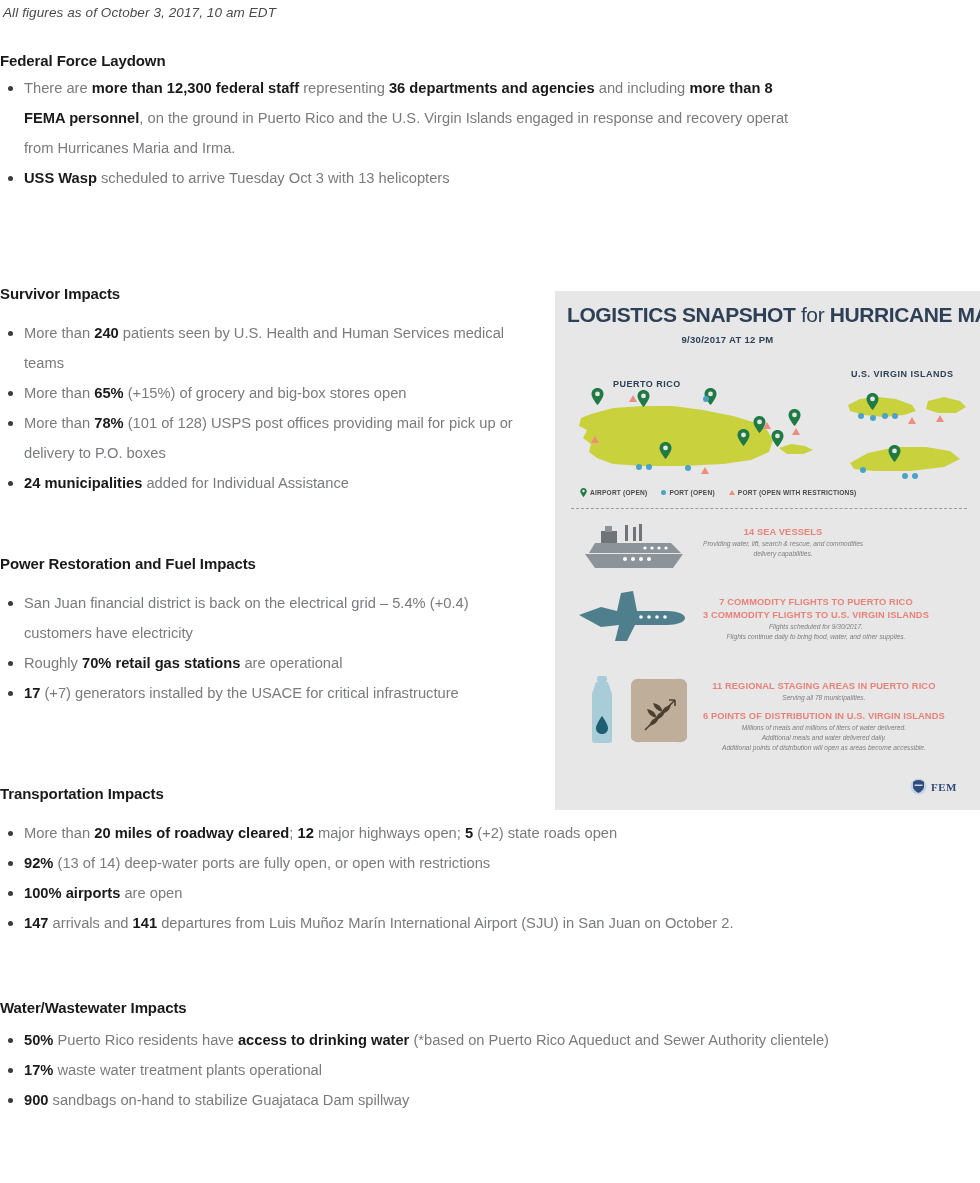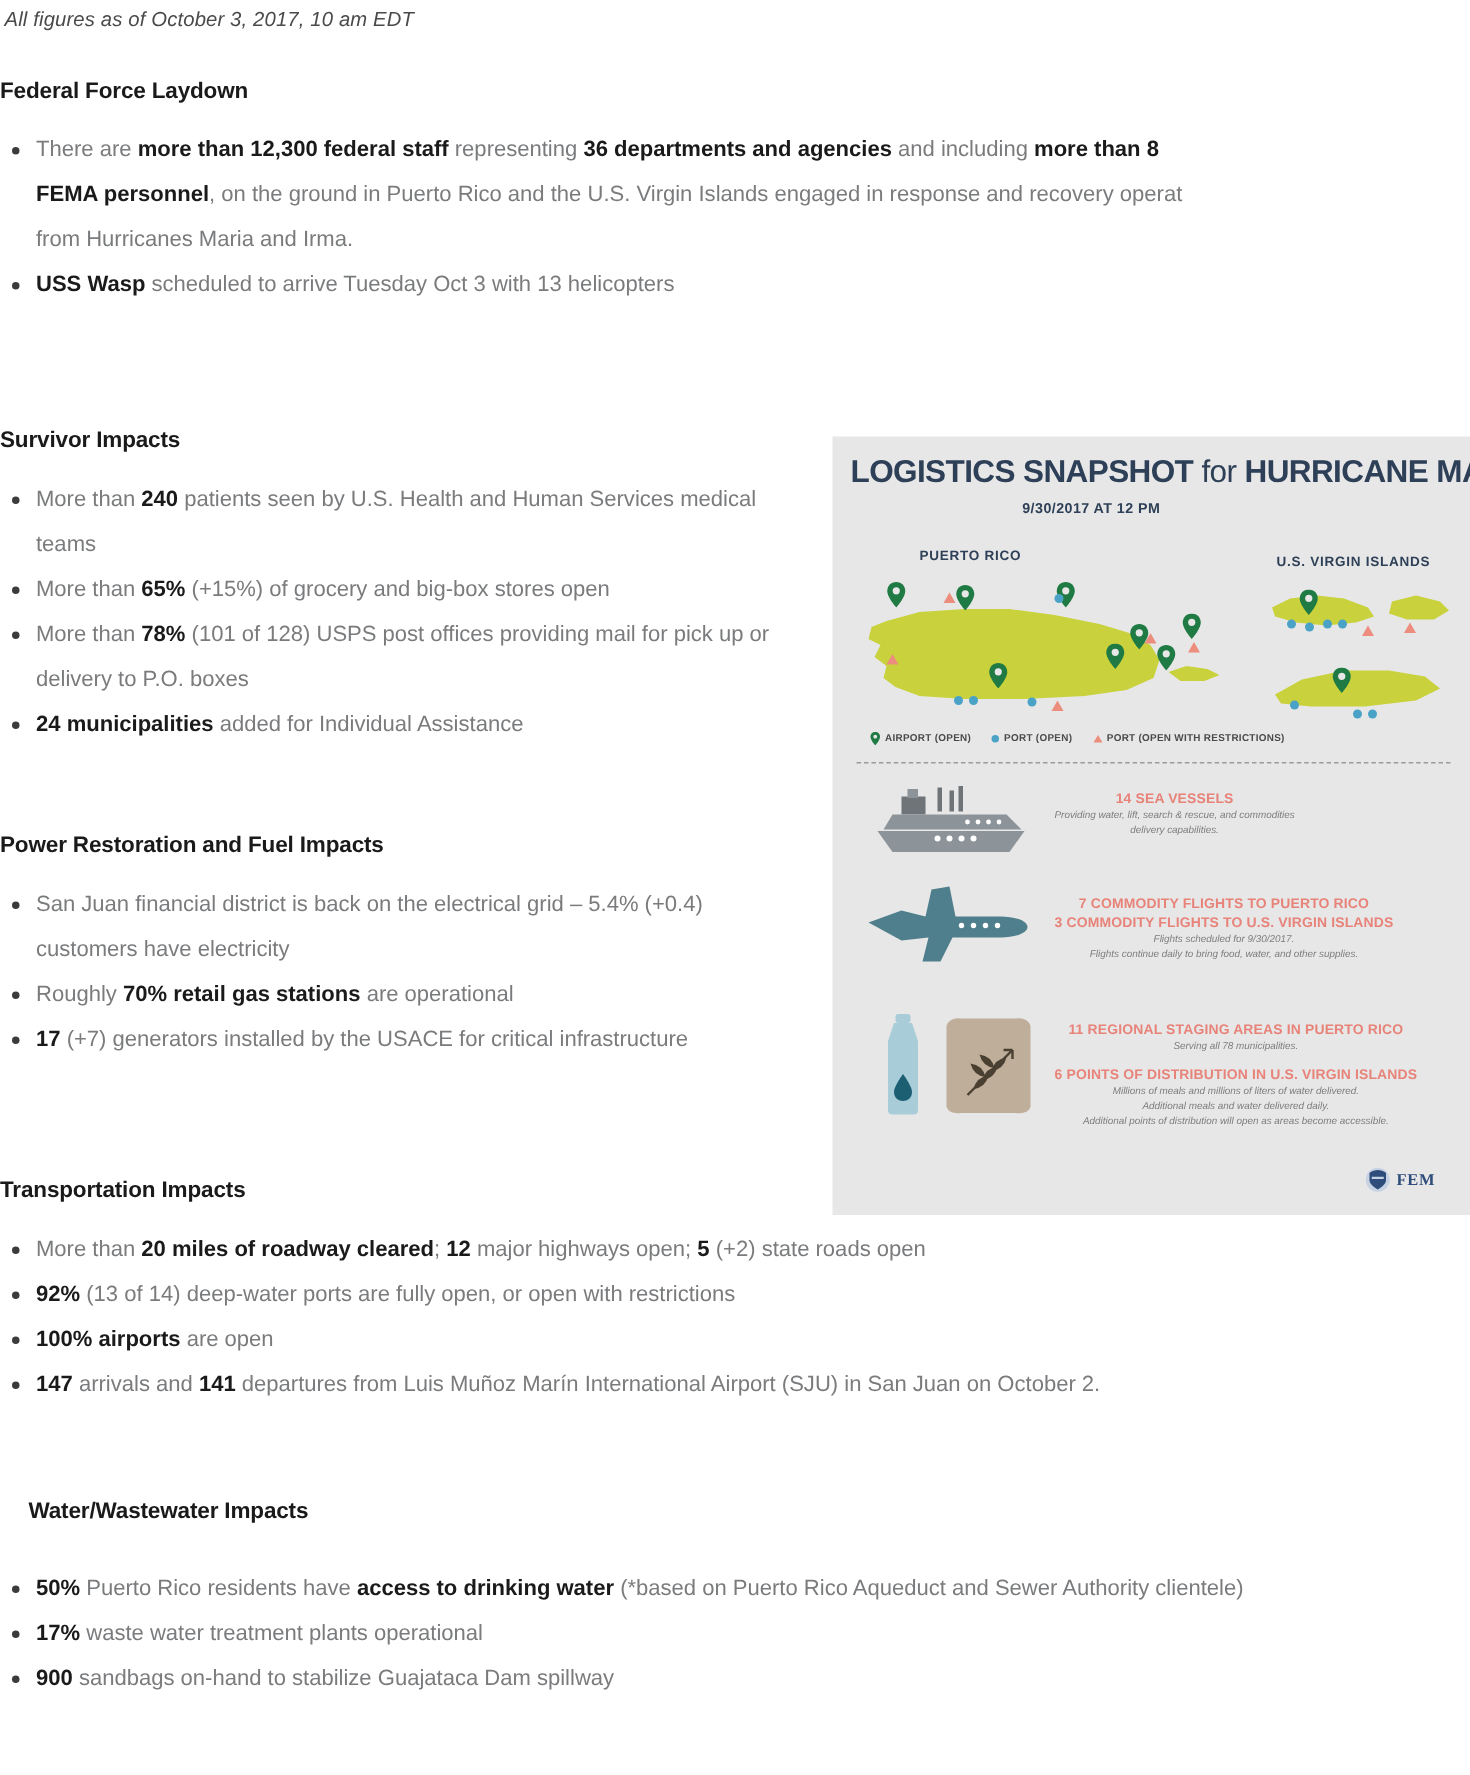--- a/index.html
+++ b/index.html
@@ -54,37 +54,37 @@
     width: 5px; height: 5px;
     border-radius: 50%;
     background: #3b3b3b;
   }
   ul.bullets b { color: #1a1a1a; font-weight: bold; }
 
   
   .sec { position: absolute; }
 
   #sec-federal { left: 0; top: 52px; width: 980px; }
-  #sec-federal .section { margin-bottom: 16px; }
+  #sec-federal .section { margin-bottom: 4px; }
   #sec-federal li { padding-left: 24px; }
   #list-federal li.multi { white-space: normal; width: 980px; }
 
   #sec-survivor { left: 0; top: 285px; width: 545px; }
   #sec-survivor .section { margin-bottom: 16px; }
   #list-survivor li { white-space: normal; width: 540px; }
 
   #sec-power { left: 0; top: 555px; width: 545px; }
   #sec-power .section { margin-bottom: 16px; }
   #list-power li { white-space: normal; width: 540px; }
 
   #sec-transport { left: 0; top: 785px; width: 980px; }
   #sec-transport .section { margin-bottom: 16px; }
 
   #sec-water { left: 0; top: 999px; width: 980px; }
-  #sec-water .section { margin-bottom: 28px; padding-left: 19px; }
+  #sec-water .section { margin-bottom: 9px; }
   #list-water li.multi { white-space: normal; width: 975px; }
 
   
   .infographic {
     position: absolute;
     left: 555px; top: 291px;
     width: 425px; height: 519px;
     background: #e7e7e7;
     overflow: hidden;
   }
@@ -108,21 +108,21 @@
     letter-spacing: 0.3px;
   }
   .map-label {
     position: absolute;
     font-size: 9px;
     font-weight: bold;
     color: #2e4057;
     letter-spacing: 0.5px;
     white-space: nowrap;
   }
-  #label-pr { left: 58px; top: 74px; }
+  #label-pr { left: 58px; top: 88px; }
   #label-vi { left: 296px; top: 78px; }
 
   .map-area { position: absolute; }
   #map-pr { left: 18px; top: 95px; width: 245px; height: 100px; }
   #map-vi { left: 285px; top: 92px; width: 130px; height: 102px; }
 
   .pin { position: absolute; width: 13px; height: 17px; }
   .dot { position: absolute; width: 6px; height: 6px; border-radius: 50%; background: #4aa3c7; }
   .tri { position: absolute; width: 0; height: 0;
          border-left: 4px solid transparent; border-right: 4px solid transparent;

